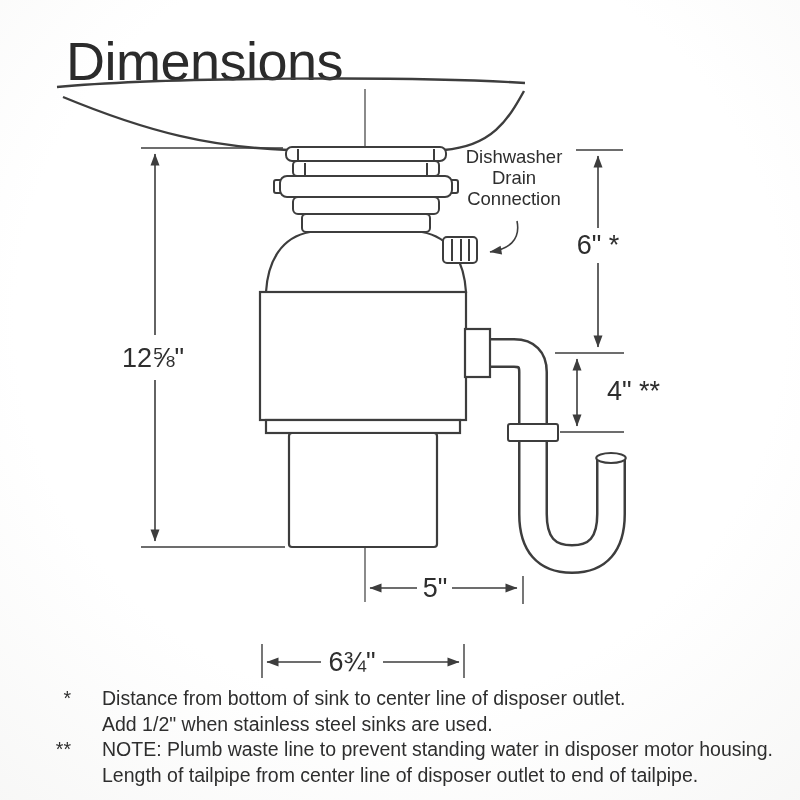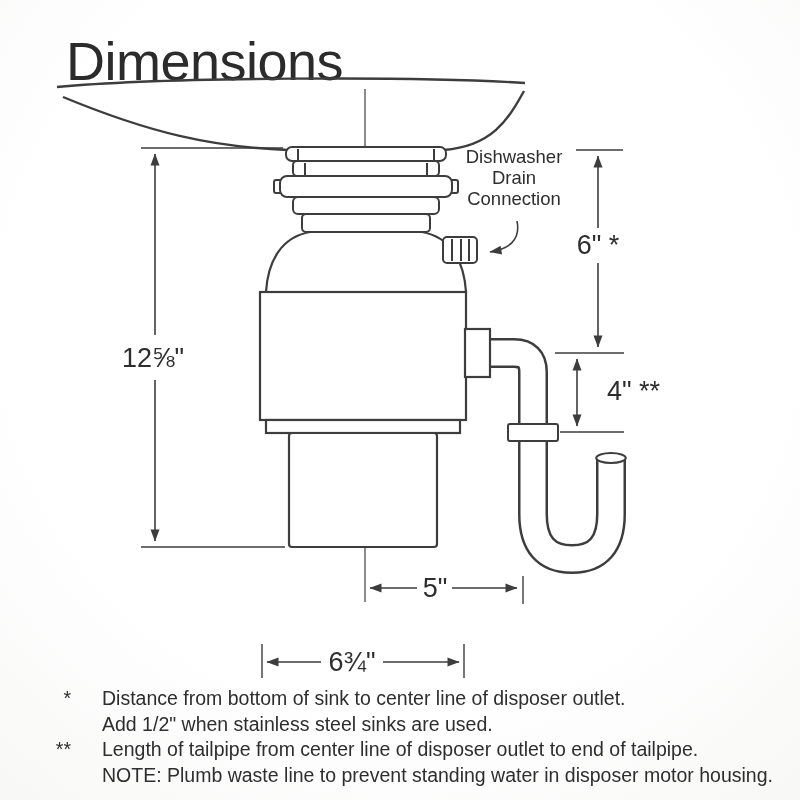--- a/index.html
+++ b/index.html
@@ -123,17 +123,17 @@
   <div class="fn-row">
     <span class="fn-marker">*</span>
     <div class="fn-text">
       <div>Distance from bottom of sink to center line of disposer outlet.</div>
       <div>Add 1/2" when stainless steel sinks are used.</div>
     </div>
   </div>
   <div class="fn-row">
     <span class="fn-marker">**</span>
     <div class="fn-text">
+      <div>NOTE: Plumb waste line to prevent standing water in disposer motor housing.</div>
       <div>Length of tailpipe from center line of disposer outlet to end of tailpipe.</div>
-      <div>NOTE: Plumb waste line to prevent standing water in disposer motor housing.</div>
     </div>
   </div>
 </div>
 
 </body></html>

